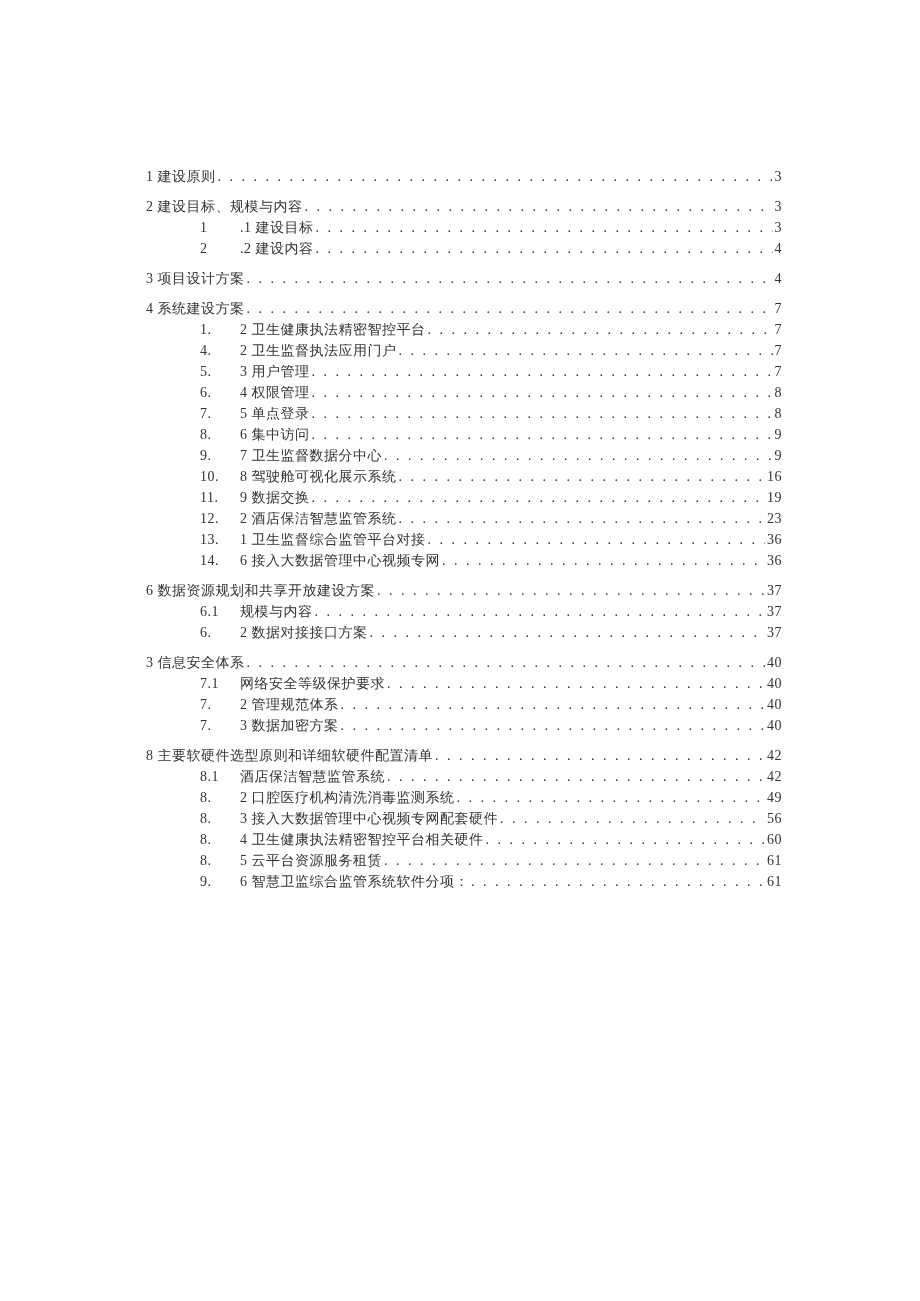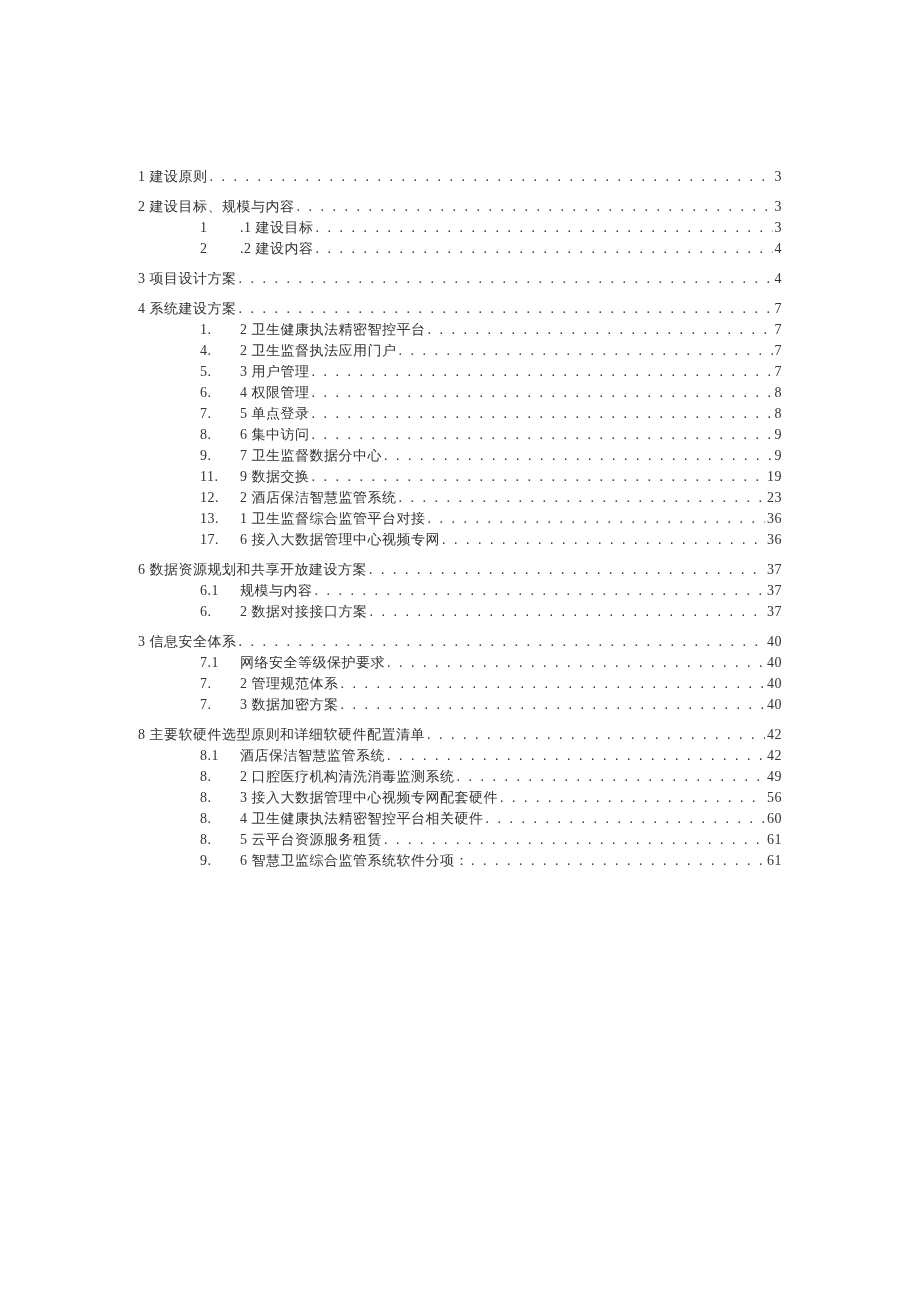--- a/index.html
+++ b/index.html
@@ -25,21 +25,21 @@
     .toc-entry {
       display: flex;
       align-items: baseline;
       white-space: nowrap;
       overflow: hidden;
     }
     
     .lvl1 {
       margin-top: 16px;
       margin-bottom: 6px;
-      margin-left: 0;
+      margin-left: 8px;
     }
     .lvl1.first { margin-top: 0; }
     .lvl2 {
       margin-top: 7px;
       margin-bottom: 7px;
       margin-left: 62px;
     }
     .num-col {
       display: inline-block;
       min-width: 40px;
@@ -138,39 +138,45 @@
       <span class="leader"></span>
       <span class="page-num">9</span>
     </div>
     <div class="toc-entry lvl2">
       <span class="num-col">9.</span>
       <span class="title-text">7 卫生监督数据分中心</span>
       <span class="leader"></span>
       <span class="page-num">9</span>
     </div>
     <div class="toc-entry lvl2">
+      <span class="num-col">10.</span>
+      <span class="title-text">8 驾驶舱可视化展示系统</span>
+      <span class="leader"></span>
+      <span class="page-num">16</span>
+    </div>
+    <div class="toc-entry lvl2">
       <span class="num-col">11.</span>
       <span class="title-text">9 数据交换</span>
       <span class="leader"></span>
       <span class="page-num">19</span>
     </div>
     <div class="toc-entry lvl2">
       <span class="num-col">12.</span>
       <span class="title-text">2 酒店保洁智慧监管系统</span>
       <span class="leader"></span>
       <span class="page-num">23</span>
     </div>
     <div class="toc-entry lvl2">
       <span class="num-col">13.</span>
       <span class="title-text">1 卫生监督综合监管平台对接</span>
       <span class="leader"></span>
       <span class="page-num">36</span>
     </div>
     <div class="toc-entry lvl2">
-      <span class="num-col">17.</span>
+      <span class="num-col">14.</span>
       <span class="title-text">6 接入大数据管理中心视频专网</span>
       <span class="leader"></span>
       <span class="page-num">36</span>
     </div>
     <div class="toc-entry lvl1">
       <span class="title-text">6 数据资源规划和共享开放建设方案</span>
       <span class="leader"></span>
       <span class="page-num">37</span>
     </div>
     <div class="toc-entry lvl2">

